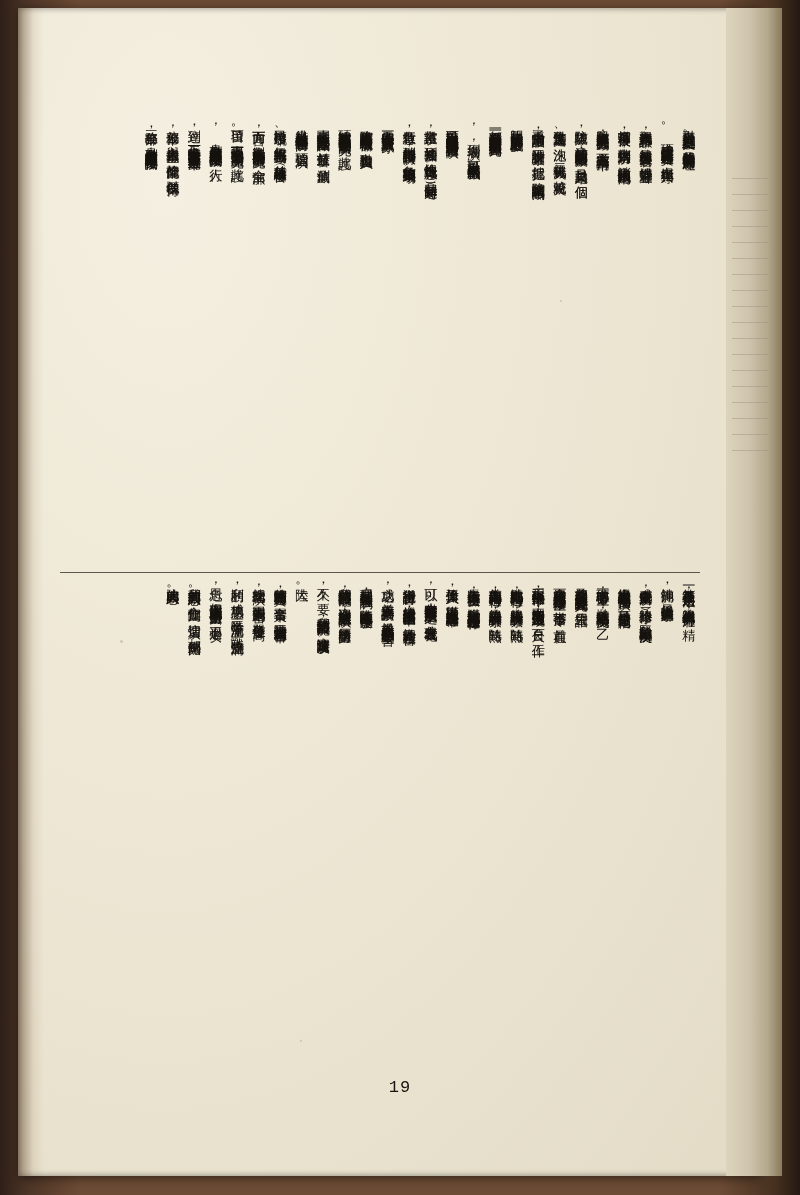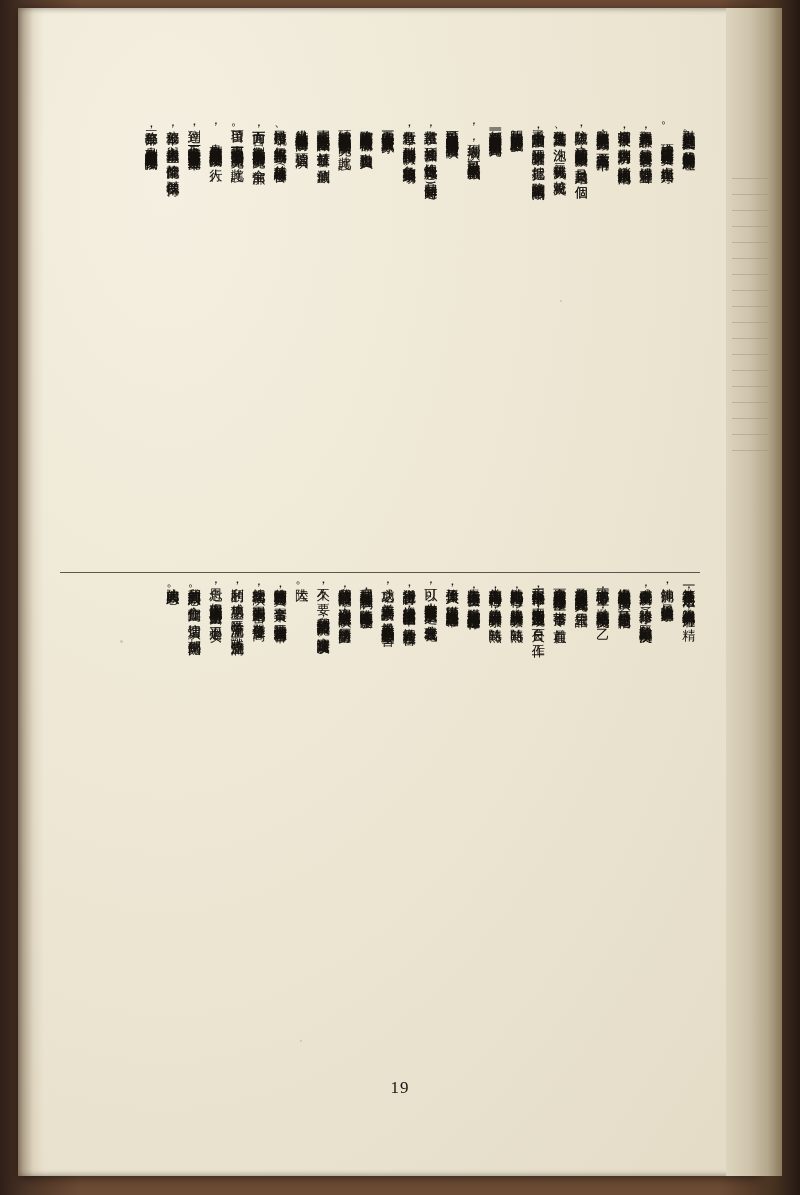--- a/index.html
+++ b/index.html
@@ -117,21 +117,21 @@
     background: #2b2620;
     opacity: 0.75;
     z-index: 5;
   }
   .page-number {
     position: absolute;
     left: 0;
     right: 0;
     top: 1078px;
     text-align: center;
-    font-family: Liberation Serif, serif;
+    font-family: Liberation Mono, monospace;
     font-size: 17px;
     color: #17140f;
     z-index: 6;
     letter-spacing: 1px;
   }
   .speckle {
     position: absolute;
     border-radius: 50%;
     background: rgba(120,100,70,0.25);
     z-index: 5;

